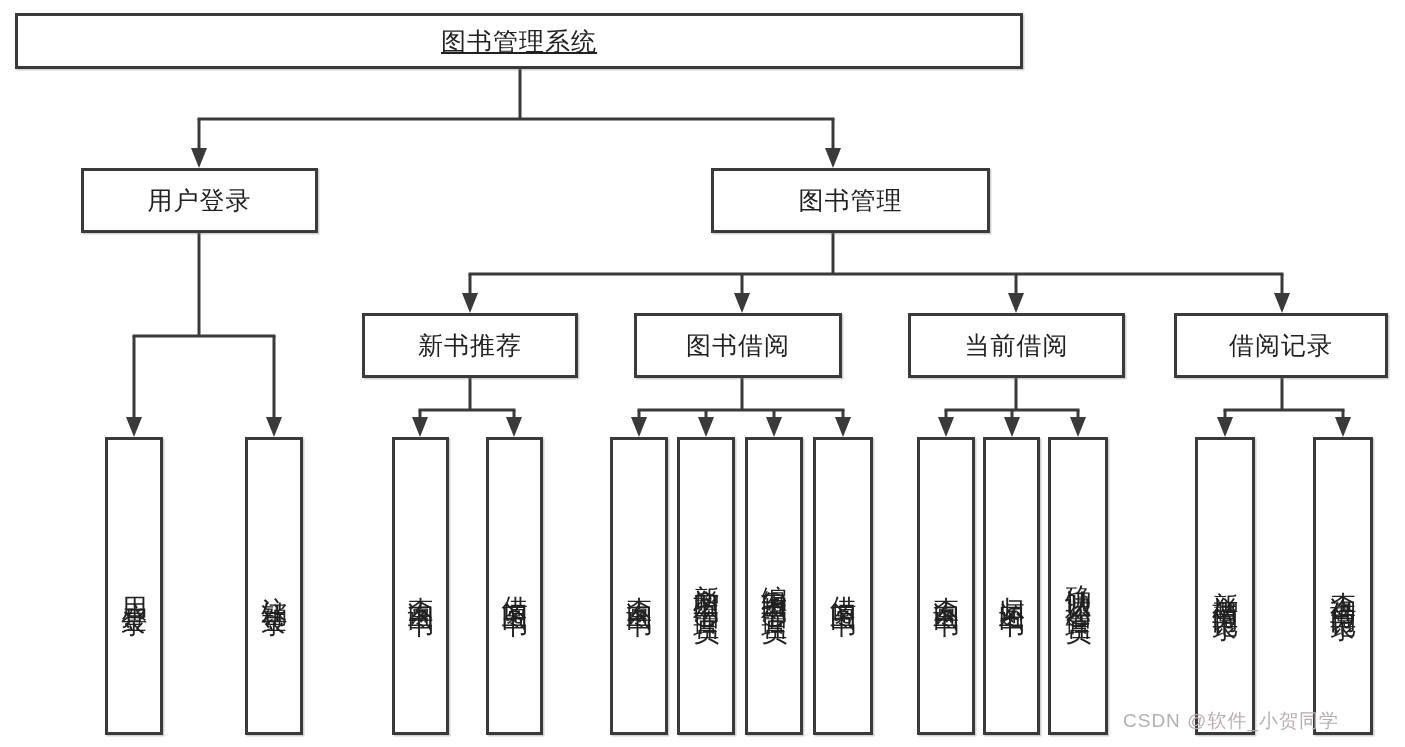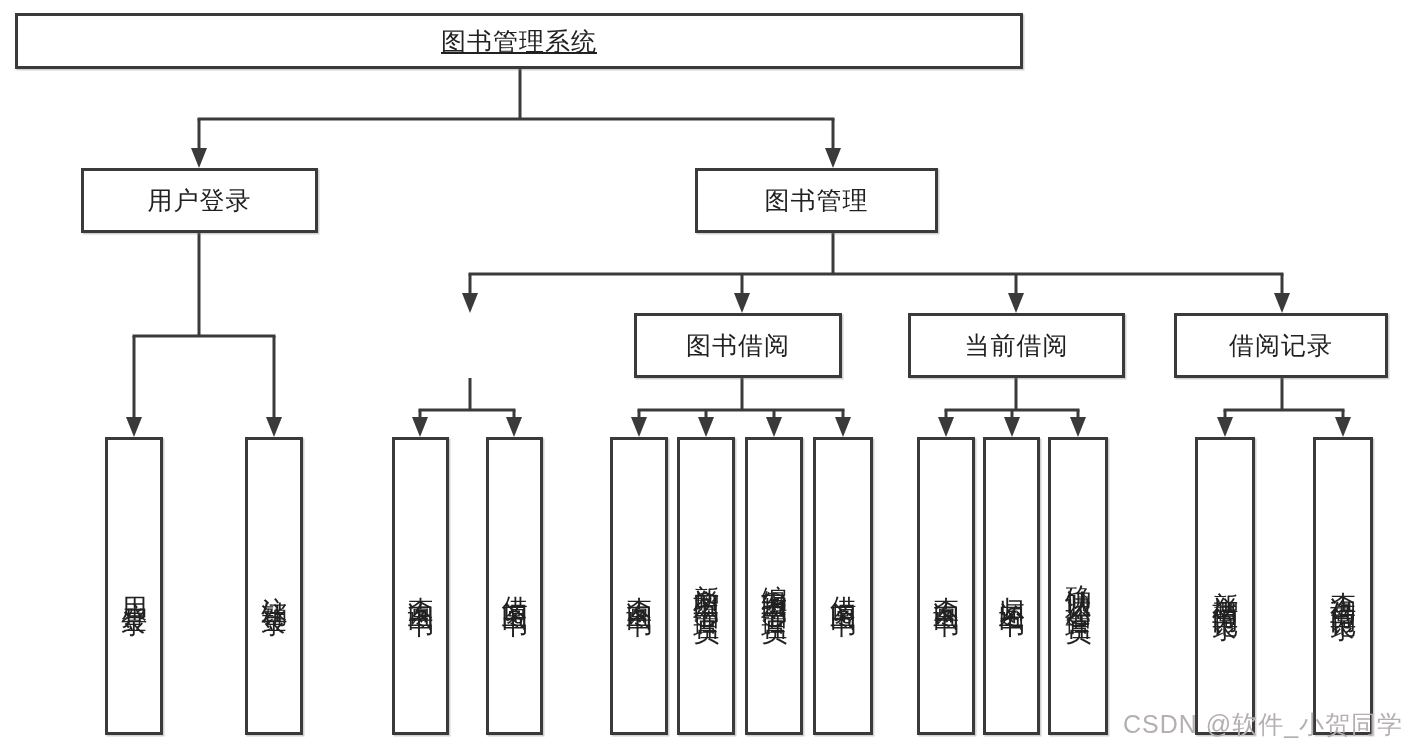--- a/index.html
+++ b/index.html
@@ -31,21 +31,21 @@
     writing-mode:vertical-rl;
     text-orientation:mixed;
     font-size:26px;
     letter-spacing:5px;
     line-height:1.05;
     white-space:nowrap;
   }
   .watermark{
     position:absolute;
     left:1123px;top:708px;
-    font-size:25px;
+    font-size:19px;
     letter-spacing:1px;
     color:var(--wm);
     white-space:nowrap;
     z-index:5;
   }
 </style>
 </head>
 <body>
 
 <div class="stage">
@@ -119,24 +119,27 @@
     </g>
   </svg>
 
   <div class="node" style="left:15px;top:13px;width:1008px;height:56px;text-decoration:underline;">
     <span class="h-label">图书管理系统</span>
   </div>
 
   <div class="node" style="left:81px;top:168px;width:237px;height:65px;">
     <span class="h-label">用户登录</span>
   </div>
-  <div class="node" style="left:695px;top:168px;width:243px;height:65px;">
+  <div class="node" style="left:711px;top:168px;width:279px;height:65px;">
     <span class="h-label">图书管理</span>
   </div>
 
+  <div class="node" style="left:362px;top:313px;width:216px;height:65px;">
+    <span class="h-label">新书推荐</span>
+  </div>
   <div class="node" style="left:634px;top:313px;width:208px;height:65px;">
     <span class="h-label">图书借阅</span>
   </div>
   <div class="node" style="left:908px;top:313px;width:217px;height:65px;">
     <span class="h-label">当前借阅</span>
   </div>
   <div class="node" style="left:1174px;top:313px;width:214px;height:65px;">
     <span class="h-label">借阅记录</span>
   </div>
 

